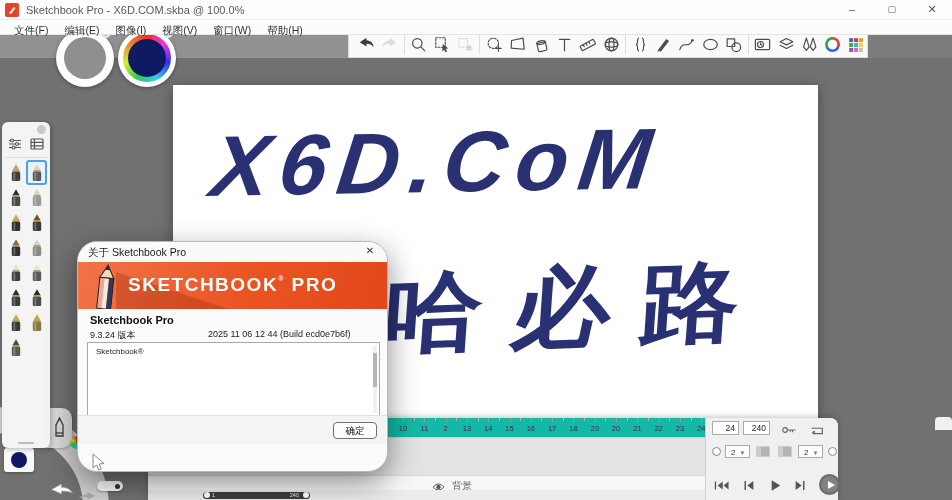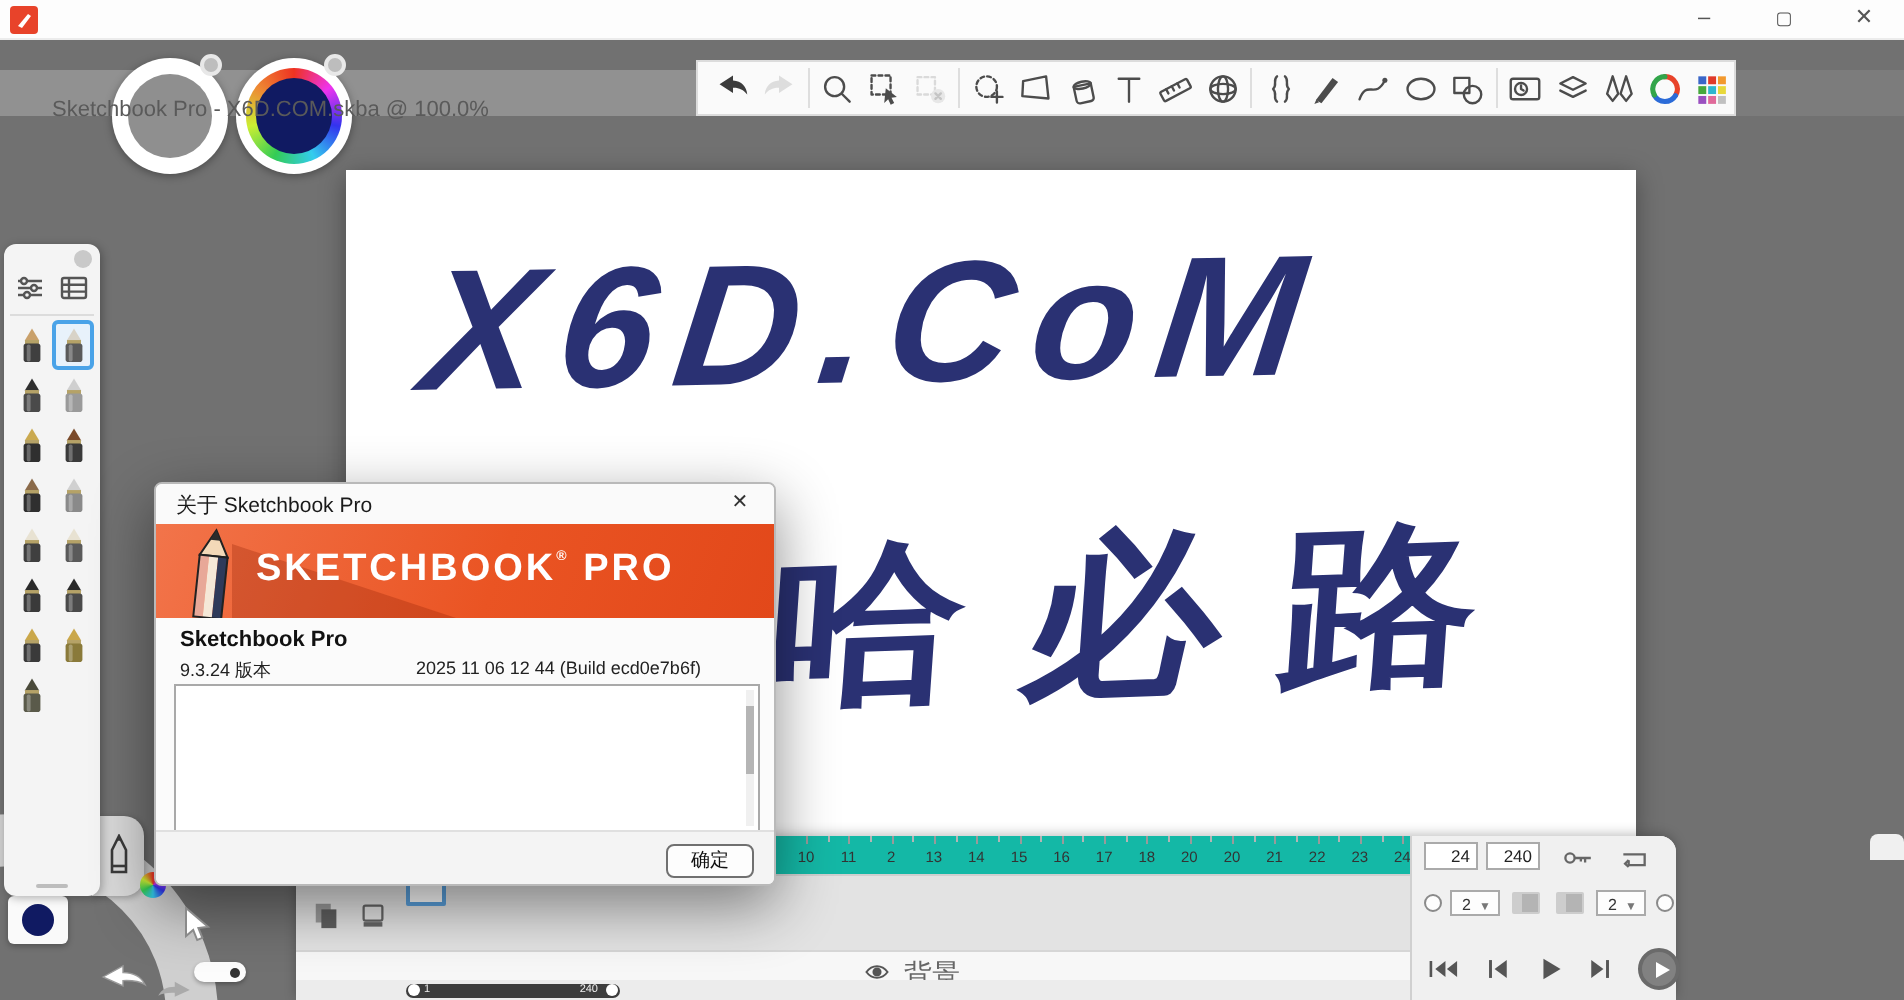--- a/index.html
+++ b/index.html
@@ -4,21 +4,21 @@
 <style>
   * { margin:0; padding:0; box-sizing:border-box; }
   html,body { width:952px; height:500px; overflow:hidden; }
   body { font-family:"Liberation Sans", sans-serif; }
   #stage { position:relative; width:952px; height:500px; background:#717171; overflow:hidden; }
 
   
   #titlebar { position:absolute; left:0; top:0; width:952px; height:20px; background:#fdfdfd; border-bottom:1px solid #ececec; z-index:40; }
   #app-icon { position:absolute; left:5px; top:3px; width:14px; height:14px; background:#e8432a; border-radius:2px; }
   #app-icon svg { position:absolute; left:2px; top:2px; }
-  #title-text { position:absolute; left:26px; top:4px; font-size:11px; color:#5a5a5a; white-space:nowrap;margin-top:45px; }
+  #title-text { position:absolute; left:26px; top:4px; font-size:11px; color:#5a5a5a; white-space:nowrap; }
   .winbtn { position:absolute; top:0; width:40px; height:20px; text-align:center; font-size:11px; color:#555; line-height:19px; }
   #btn-min { right:80px; } #btn-max { right:40px; font-size:9px; } #btn-close { right:0; }
 
   
   #menubar { position:absolute; left:0; top:20px; width:952px; height:15px; background:#fcfcfc; border-bottom:1px solid #e4e4e4; z-index:39; padding-left:6px; }
   .mi { display:inline-block; font-size:10.5px; color:#333; padding:1px 8px; }
 
   
   #band-left { position:absolute; left:0; top:35px; width:348px; height:23px; background:#919191; }
   #band-right { position:absolute; left:868px; top:35px; width:84px; height:23px; background:#7c7c7c; }
@@ -72,21 +72,21 @@
   .rlnum { position:absolute; top:6px; transform:translateX(-50%); font-size:7.5px; color:#333; }
   .tick { position:absolute; top:0; width:1px; background:#9a9a9a; }
   .t1 { height:4px; } .t2 { height:2.5px; background:#b5b5b5; }
   #frames { position:absolute; left:0; top:20px; width:557px; height:37px; background:#e3e3e3; }
   #frame-icons { position:absolute; left:0; top:0; width:52px; height:52px; }
   #frame-icons .fi { position:absolute; width:16px; height:16px; }
   #frame-thumb { position:absolute; left:55px; top:4px; width:20px; height:31px; background:#fff; border:2px solid #5aa0dc; border-radius:1px; }
   #frame-thumb i { position:absolute; left:2px; height:2px; background:#4a76c4; display:block; }
   #layer-row { position:absolute; left:0; top:57px; width:557px; height:15px; background:#f7f7f7; border-top:1px solid #d6d6d6; }
   #layer-row .eye { position:absolute; left:284px; top:2px; }
-  #bg-label { position:absolute; left:304px; top:3px; font-size:14px; color:#666; }
+  #bg-label { position:absolute; left:304px; top:3px; font-size:10px; color:#666; }
   #scroll-row { position:absolute; left:0; top:72px; width:557px; height:10px; background:#ececec; }
   #range-bar { position:absolute; left:55px; top:1.5px; width:107px; height:7px; background:#3d3d3d; border-radius:4px; }
   .range-dot { position:absolute; top:0.5px; width:6px; height:6px; border-radius:50%; background:#fff; }
   #range-start-label { position:absolute; left:9px; top:0.5px; font-size:5.5px; color:#eee; }
   #range-end-label { position:absolute; right:11px; top:0.5px; font-size:5.5px; color:#eee; }
 
   #tl-right { position:absolute; left:557px; top:0; width:133px; height:82px; background:#f0f0f0; border-left:1px solid #d0d0d0; border-radius:0 8px 0 0; }
   .tlnum { position:absolute; top:3px; width:27px; height:14px; background:#fff; border:1px solid #aaa; font-size:8.5px; text-align:right; padding:1px 3px 0 0; color:#222; }
   #fr-cur { left:6px; } #fr-tot { left:37px; }
   #key-ic { position:absolute; left:75px; top:4px; } #loop-ic { position:absolute; left:103px; top:4px; }
@@ -95,21 +95,21 @@
   .spin b { font-size:6px; color:#777; margin-left:4px; font-weight:normal; }
   .ghost-img { position:absolute; top:28px; width:14px; height:11px; background:#cscsc; background:#cdcdcd; border-radius:1px; }
   .ghost-img i { position:absolute; right:1px; top:1px; width:8px; height:9px; background:#b4b4b4; display:block; }
   .tp { position:absolute; top:60px; }
   #big-play { position:absolute; left:113px; top:56px; width:21px; height:21px; border-radius:50%; background:#818181; border:2px solid #6a6a6a; }
   #big-play i { position:absolute; left:7px; top:5px; width:0; height:0; border-left:7px solid #fff; border-top:4.5px solid transparent; border-bottom:4.5px solid transparent; }
 
   #tl-notch { position:absolute; left:935px; top:417px; width:17px; height:13px; background:#f0f0f0; border-radius:4px 4px 0 0; z-index:17; }
 
   
-  #dialog { position:absolute; left:77px; top:241px; width:311px; height:202px; background:#fbfbfb; border-radius:4px; box-shadow:0 10px 30px rgba(0,0,0,.45); overflow:hidden; z-index:60; border:1px solid #b9b9b9; }
+  #dialog { position:absolute; left:77px; top:241px; width:311px; height:231px; background:#fbfbfb; border-radius:20px; box-shadow:0 10px 30px rgba(0,0,0,.45); overflow:hidden; z-index:60; border:1px solid #b9b9b9; }
   #dlg-title { position:absolute; left:0; top:0; width:100%; height:20px; background:#fafafa; }
   #dlg-title-text { position:absolute; left:10px; top:4px; font-size:10.5px; color:#1a1a1a; }
   #dlg-close { position:absolute; right:9px; top:3px; font-size:10px; color:#333; width:16px; text-align:center; }
   #dlg-banner { position:absolute; left:0; top:20px; width:100%; height:47px; background:linear-gradient(110deg,#f2744a 0%,#ea5423 55%,#e2481a 100%); overflow:hidden; }
   #banner-shadow { position:absolute; left:0; top:0; }
   #banner-pencil { position:absolute; left:8px; top:1px; }
   #banner-text { position:absolute; left:50px; top:12px; color:#fff; font-size:19px; font-weight:bold; letter-spacing:1.5px; white-space:nowrap; }
   #banner-text sup { font-size:7px; vertical-align:10px; }
   #dlg-product { position:absolute; left:12px; top:72px; font-size:11px; font-weight:bold; color:#111; }
   #dlg-version { position:absolute; left:12px; top:87px; font-size:9px; color:#222; }
@@ -134,20 +134,21 @@
       <svg width="10" height="10" viewBox="0 0 10 10">
           <path d="M2 8L7 2l1.5 1L4 9z" fill="#fff"></path>
         </svg>
     </div>
     <span id="title-text">Sketchbook Pro - X6D.COM.skba @ 100.0%</span>
     <div class="winbtn" id="btn-min">–</div>
     <div class="winbtn" id="btn-max">▢</div>
     <div class="winbtn" id="btn-close">✕</div>
   </div>
 
+  <div id="menubar"><div class="mi">文件(F)</div><div class="mi">编辑(E)</div><div class="mi">图像(I)</div><div class="mi">视图(V)</div><div class="mi">窗口(W)</div><div class="mi">帮助(H)</div></div>
 
   <div id="band-left"></div>
   <div id="band-right"></div>
   <div id="toolbar">
       <div class="tbtn">
         <svg viewBox="0 0 24 24" width="19" height="19" fill="none" stroke="#4c4c4c" stroke-width="1.5" stroke-linecap="round" stroke-linejoin="round">
           <path d="M3.5 9l8.5-5.5v3.2c5.5.3 8.5 3.8 9 8.8-2.5-3.2-5.5-4.5-9-4.3v3.3z" fill="#3c3c3c" stroke="none"></path>
         </svg>
       </div>
       <div class="tbtn dis">
@@ -643,20 +644,21 @@
       </svg>
       <div id="banner-text"><span>SKETCHBOOK</span><sup>®</sup><span> PRO</span></div>
     </div>
     <div id="dlg-product">Sketchbook Pro</div>
     <div id="dlg-version">9.3.24 版本</div>
     <div id="dlg-build">2025 11 06 12 44 (Build ecd0e7b6f)</div>
     <div id="dlg-license">
       <div id="lic-scroll">
           <div id="lic-thumb"></div>
         </div>
+    <p>Sketchbook®</p>
       </div>
     <div id="dlg-footer">
       <div id="ok-btn">确定</div>
     </div>
   </div>
 
   <div id="cursor">
     <svg width="15" height="20" viewBox="0 0 15 20">
         <path d="M1 1v14l3.6-3 2 5 2.6-1.1-2-4.9 4.8-.6z" fill="#fff" stroke="#8a8a8a" stroke-width="1"></path>
       </svg>

